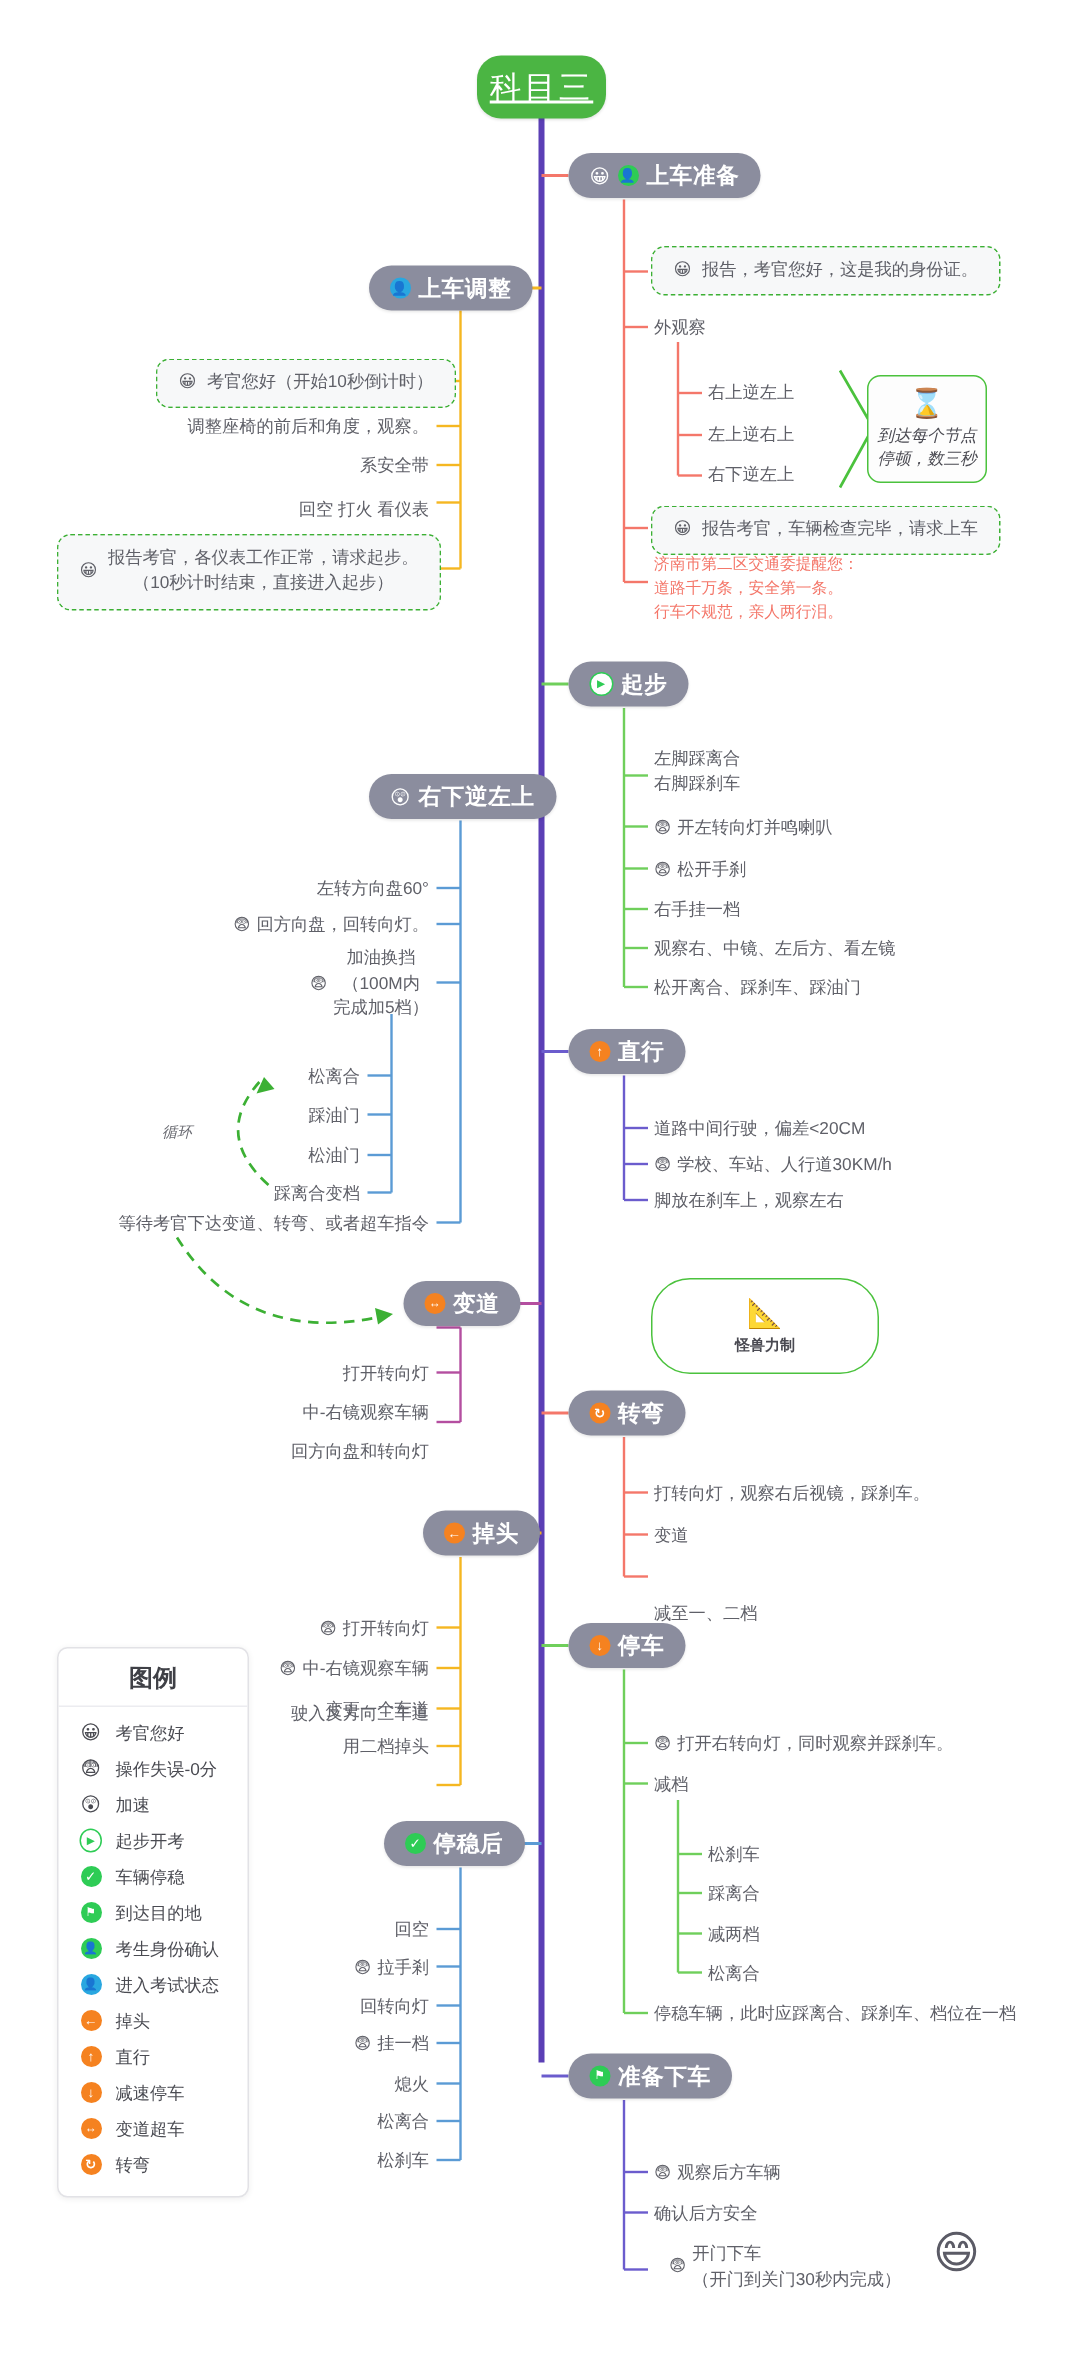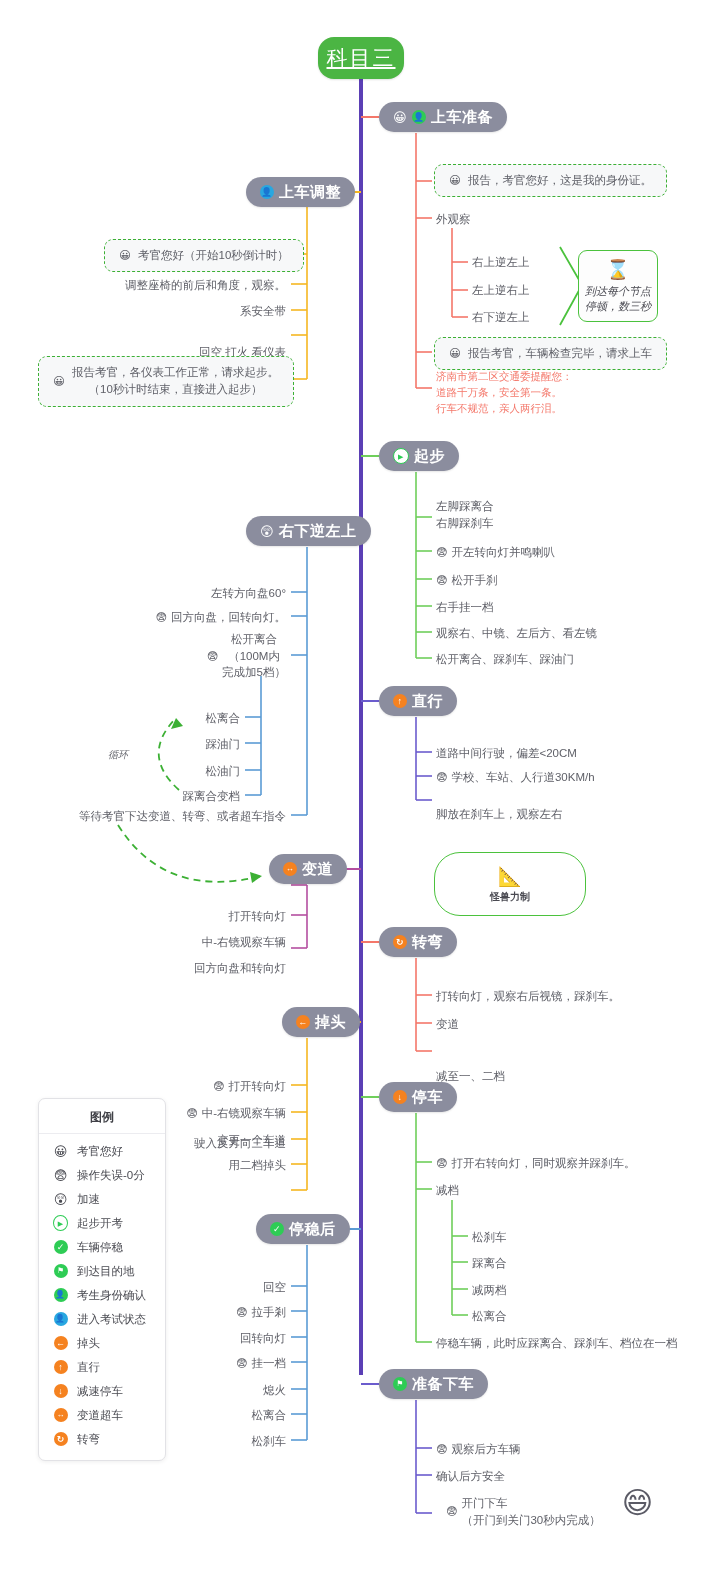--- a/index.html
+++ b/index.html
@@ -53,21 +53,21 @@
     align-items:center;justify-content:center;gap:2px;
   }
   .pillbox .cap{font-size:10px;font-weight:bold;color:#4a4a52;}
 
   
   .legend{
     position:absolute;border:1px solid #e2e2e6;border-radius:7px;background:#fff;
     box-shadow:0 1px 4px rgba(0,0,0,.07);padding:6px 0 9px 0;
   }
   .legend-title{
-    text-align:center;font-size:12px;font-weight:bold;color:#3f4046;
+    text-align:center;font-size:16px;font-weight:bold;color:#3f4046;
     padding:4px 0 7px 0;border-bottom:1px solid #ececf0;margin-bottom:5px;
   }
   .legend-row{display:flex;align-items:center;gap:9px;padding:4.5px 14px;font-size:11.5px;color:#4a4b52;}
   .legend-row .g{width:15px;height:15px;display:inline-flex;align-items:center;justify-content:center;font-size:13px;}
 
   .circ{width:14px;height:14px;border-radius:50%;display:inline-flex;align-items:center;
         justify-content:center;color:#fff;font-size:9px;font-weight:bold;line-height:1;}
   .bigemo{position:absolute;font-size:30px;line-height:1;}
   .loop-label{position:absolute;font-size:10px;font-style:italic;color:#6a6b72;}
 </style>
@@ -241,21 +241,21 @@
   <div class="dashbox" style="left:104px;top:239px;">
     <span class="emo">😀</span>
     <span>考官您好（开始10秒倒计时）</span>
   </div>
   <div class="leaf r" style="left:96px;top:277px;width:190px;">
     <span>调整座椅的前后和角度，观察。</span>
   </div>
   <div class="leaf r" style="left:96px;top:303px;width:190px;">
     <span>系安全带</span>
   </div>
-  <div class="leaf r" style="left:96px;top:344px;width:190px;">
+  <div class="leaf r" style="left:96px;top:332px;width:190px;">
     <span>回空 打火 看仪表</span>
   </div>
   <div class="dashbox" style="left:38px;top:356px;text-align:center;">
     <span class="emo">😀</span>
     <span>报告考官，各仪表工作正常，请求起步。
 （10秒计时结束，直接进入起步）</span>
   </div>
 
   <div class="branch" style="left:379px;top:441px;">
     <span class="ico">
@@ -291,21 +291,21 @@
   </div>
   <div class="leaf r" style="left:126px;top:585px;width:160px;">
     <span>左转方向盘60°</span>
   </div>
   <div class="leaf r" style="left:126px;top:609px;width:160px;">
     <span class="emo">😨</span>
     <span>回方向盘，回转向灯。</span>
   </div>
   <div class="leaf r" style="left:126px;top:631px;width:160px;text-align:center;">
     <span class="emo">😨</span>
-    <span>松开离合
+    <span>加油换挡
 （100M内
 完成加5档）</span>
   </div>
   <div class="leaf r" style="left:100px;top:710px;width:140px;">
     <span>松离合</span>
   </div>
   <div class="leaf r" style="left:100px;top:736px;width:140px;">
     <span>踩油门</span>
   </div>
   <div class="leaf r" style="left:100px;top:763px;width:140px;">
@@ -327,21 +327,21 @@
       </span>
     <span>直行</span>
   </div>
   <div class="leaf" style="left:436px;top:745px;">
     <span>道路中间行驶，偏差&lt;20CM</span>
   </div>
   <div class="leaf" style="left:436px;top:769px;">
     <span class="emo">😨</span>
     <span>学校、车站、人行道30KM/h</span>
   </div>
-  <div class="leaf" style="left:436px;top:793px;margin-top:13px;">
+  <div class="leaf" style="left:436px;top:793px;">
     <span>脚放在刹车上，观察左右</span>
   </div>
 
   <div class="pillbox" style="left:434px;top:852px;width:150px;height:62px;">
     <span style="font-size:19px;">📐</span>
     <span class="cap">怪兽力制</span>
   </div>
 
   <div class="branch" style="left:269px;top:854px;">
     <span class="ico">

